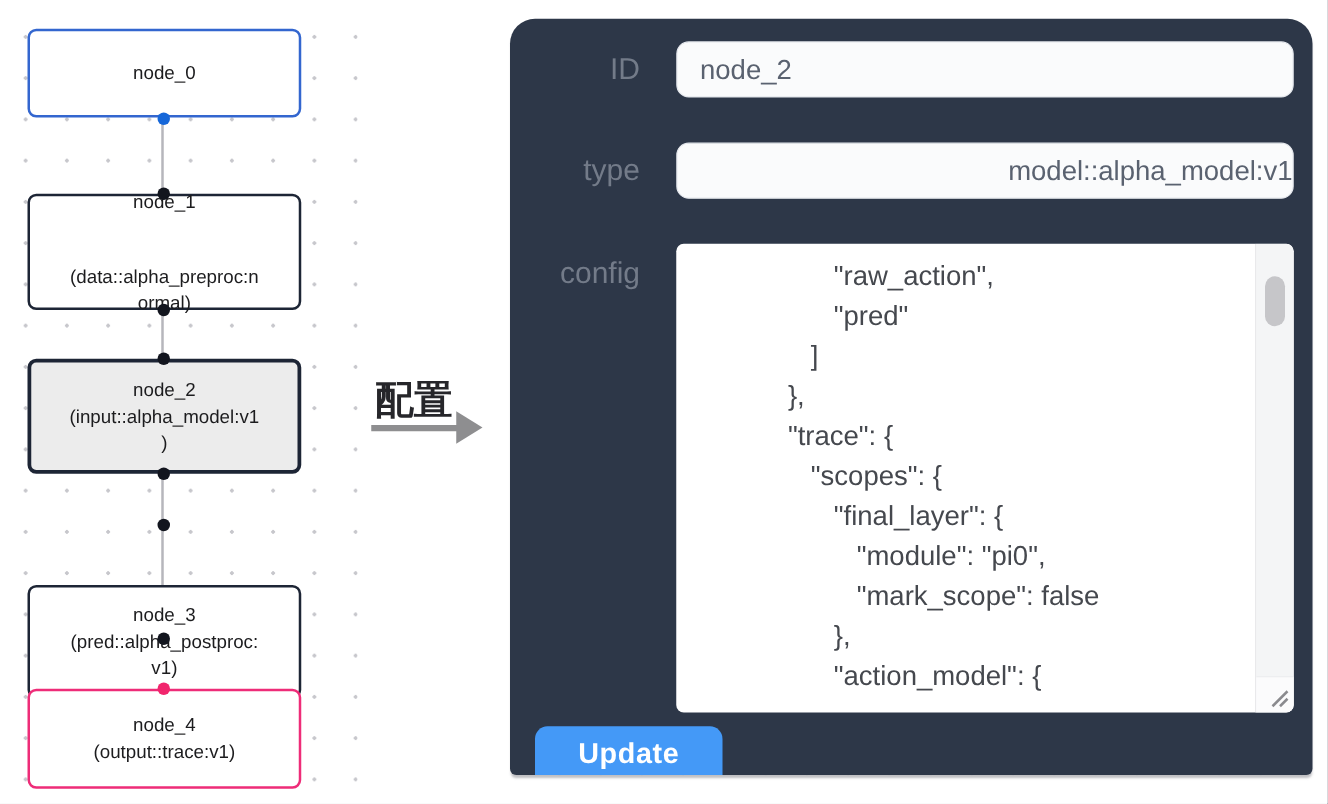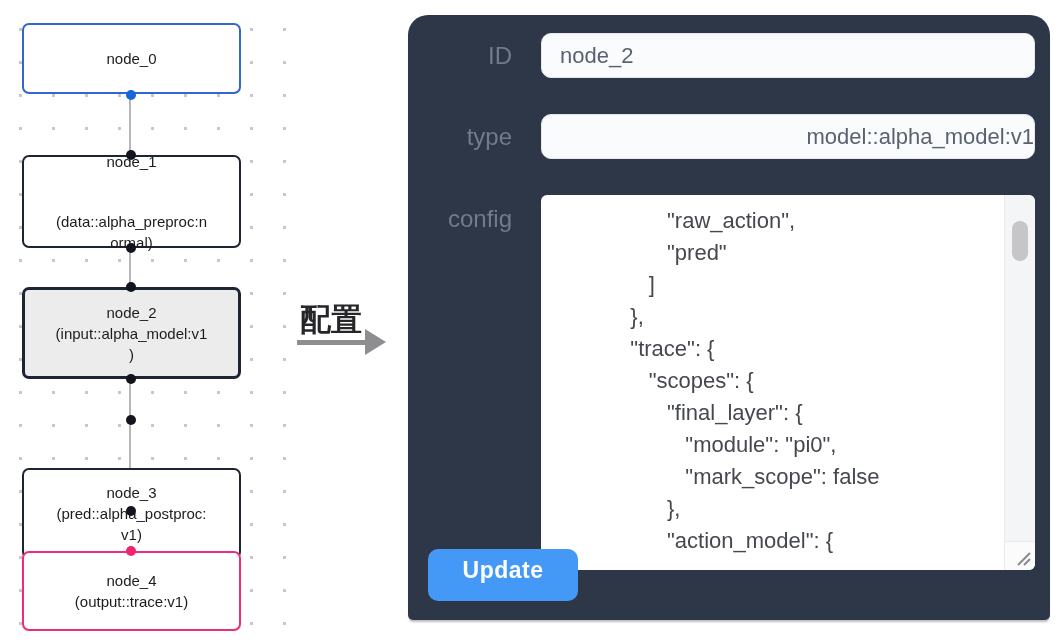--- a/index.html
+++ b/index.html
@@ -60,21 +60,21 @@
                font-size:22px;line-height:32px;color:#45484e;white-space:pre;}
   #config-scroll-track{position:absolute;right:0;top:0;bottom:0;width:30px;background:#f4f5f6;
                        border-left:1px solid #e9e9eb;border-radius:0 6px 6px 0;}
   #config-scroll-thumb{position:absolute;right:7px;top:26px;width:16px;height:40px;
                        background:#c6c6c9;border-radius:8px;}
   #config-resize{position:absolute;right:0;bottom:0;width:30px;height:28px;background:#fbfbfc;
                  border-top:1px solid #e9e9eb;border-radius:0 0 6px 0;cursor:nwse-resize;}
   #config-resize svg{position:absolute;right:3px;bottom:3px;}
 
   
-  #update-button{position:absolute;left:20px;top:534px;width:150px;height:52px;
+  #update-button{position:absolute;left:20px;top:566px;width:150px;height:52px;
                  background:#4499f7;border:none;border-radius:10px;color:#ffffff;
                  font-family:"Liberation Sans", sans-serif;font-size:23px;font-weight:600;
                  letter-spacing:.5px;text-align:center;padding-bottom:10px;cursor:pointer;}
 </style>
 </head>
 <body>
 
 <div id="page">
 
   <div id="canvas-left" class="dotgrid"></div>

